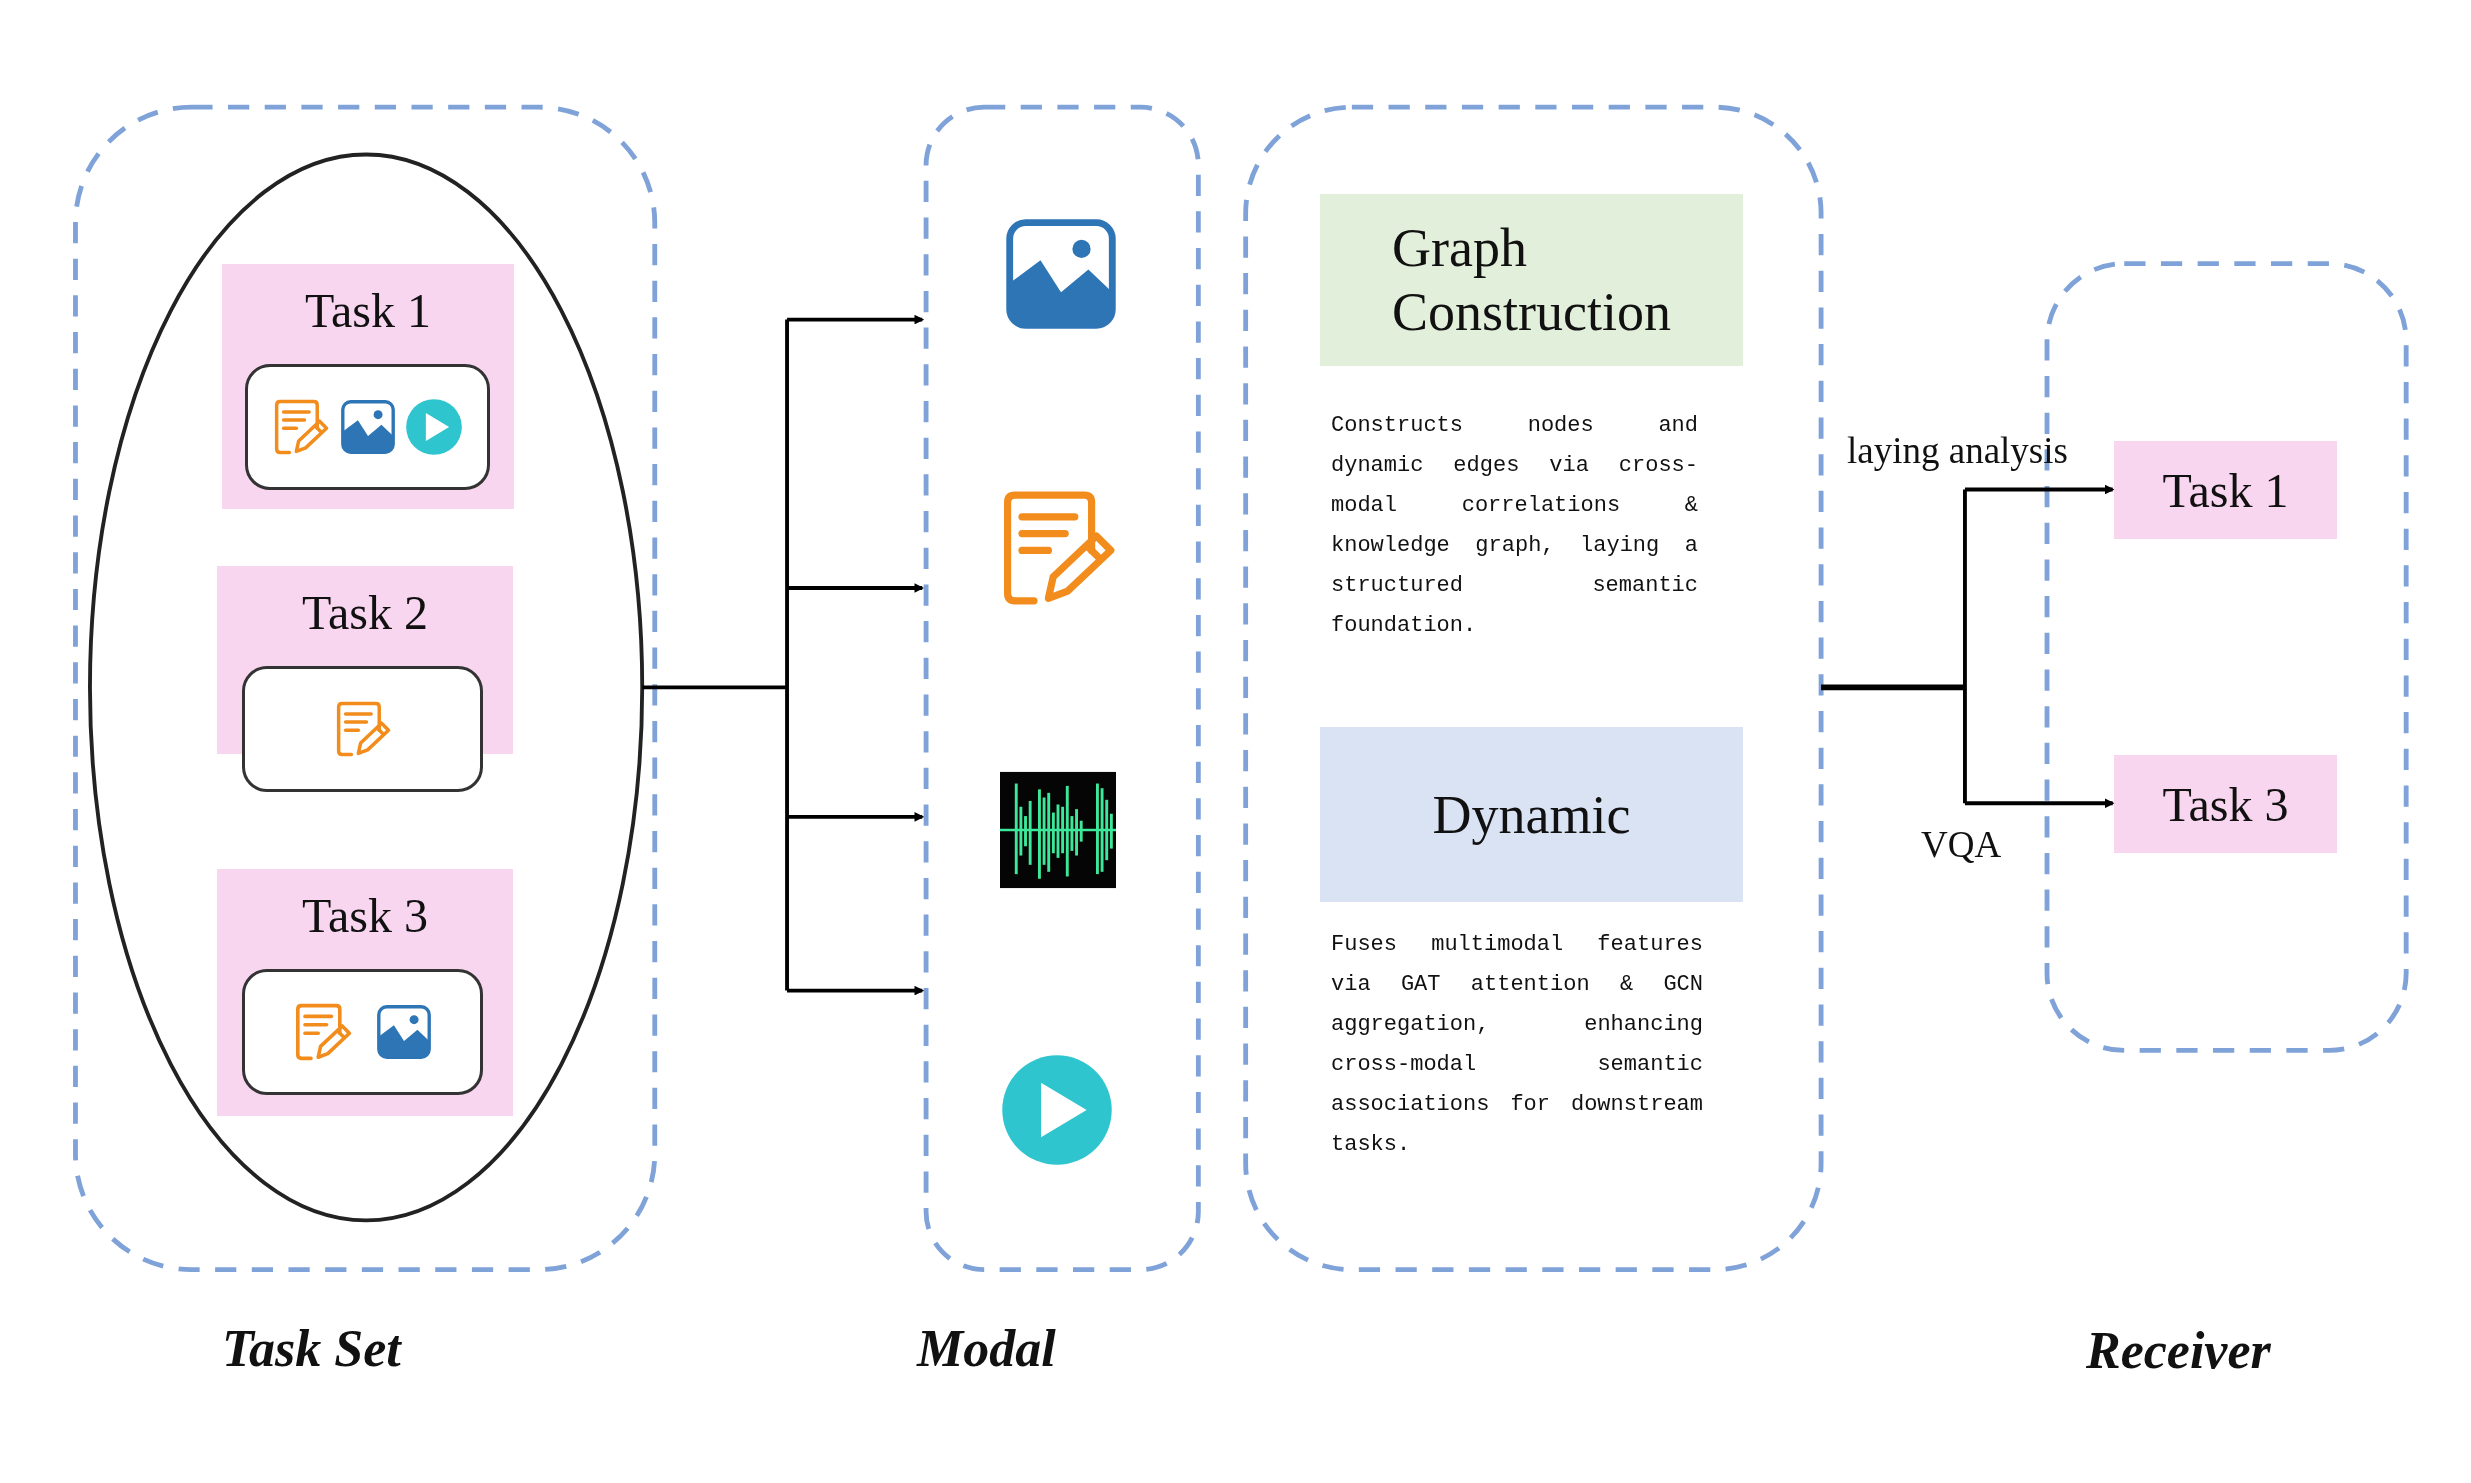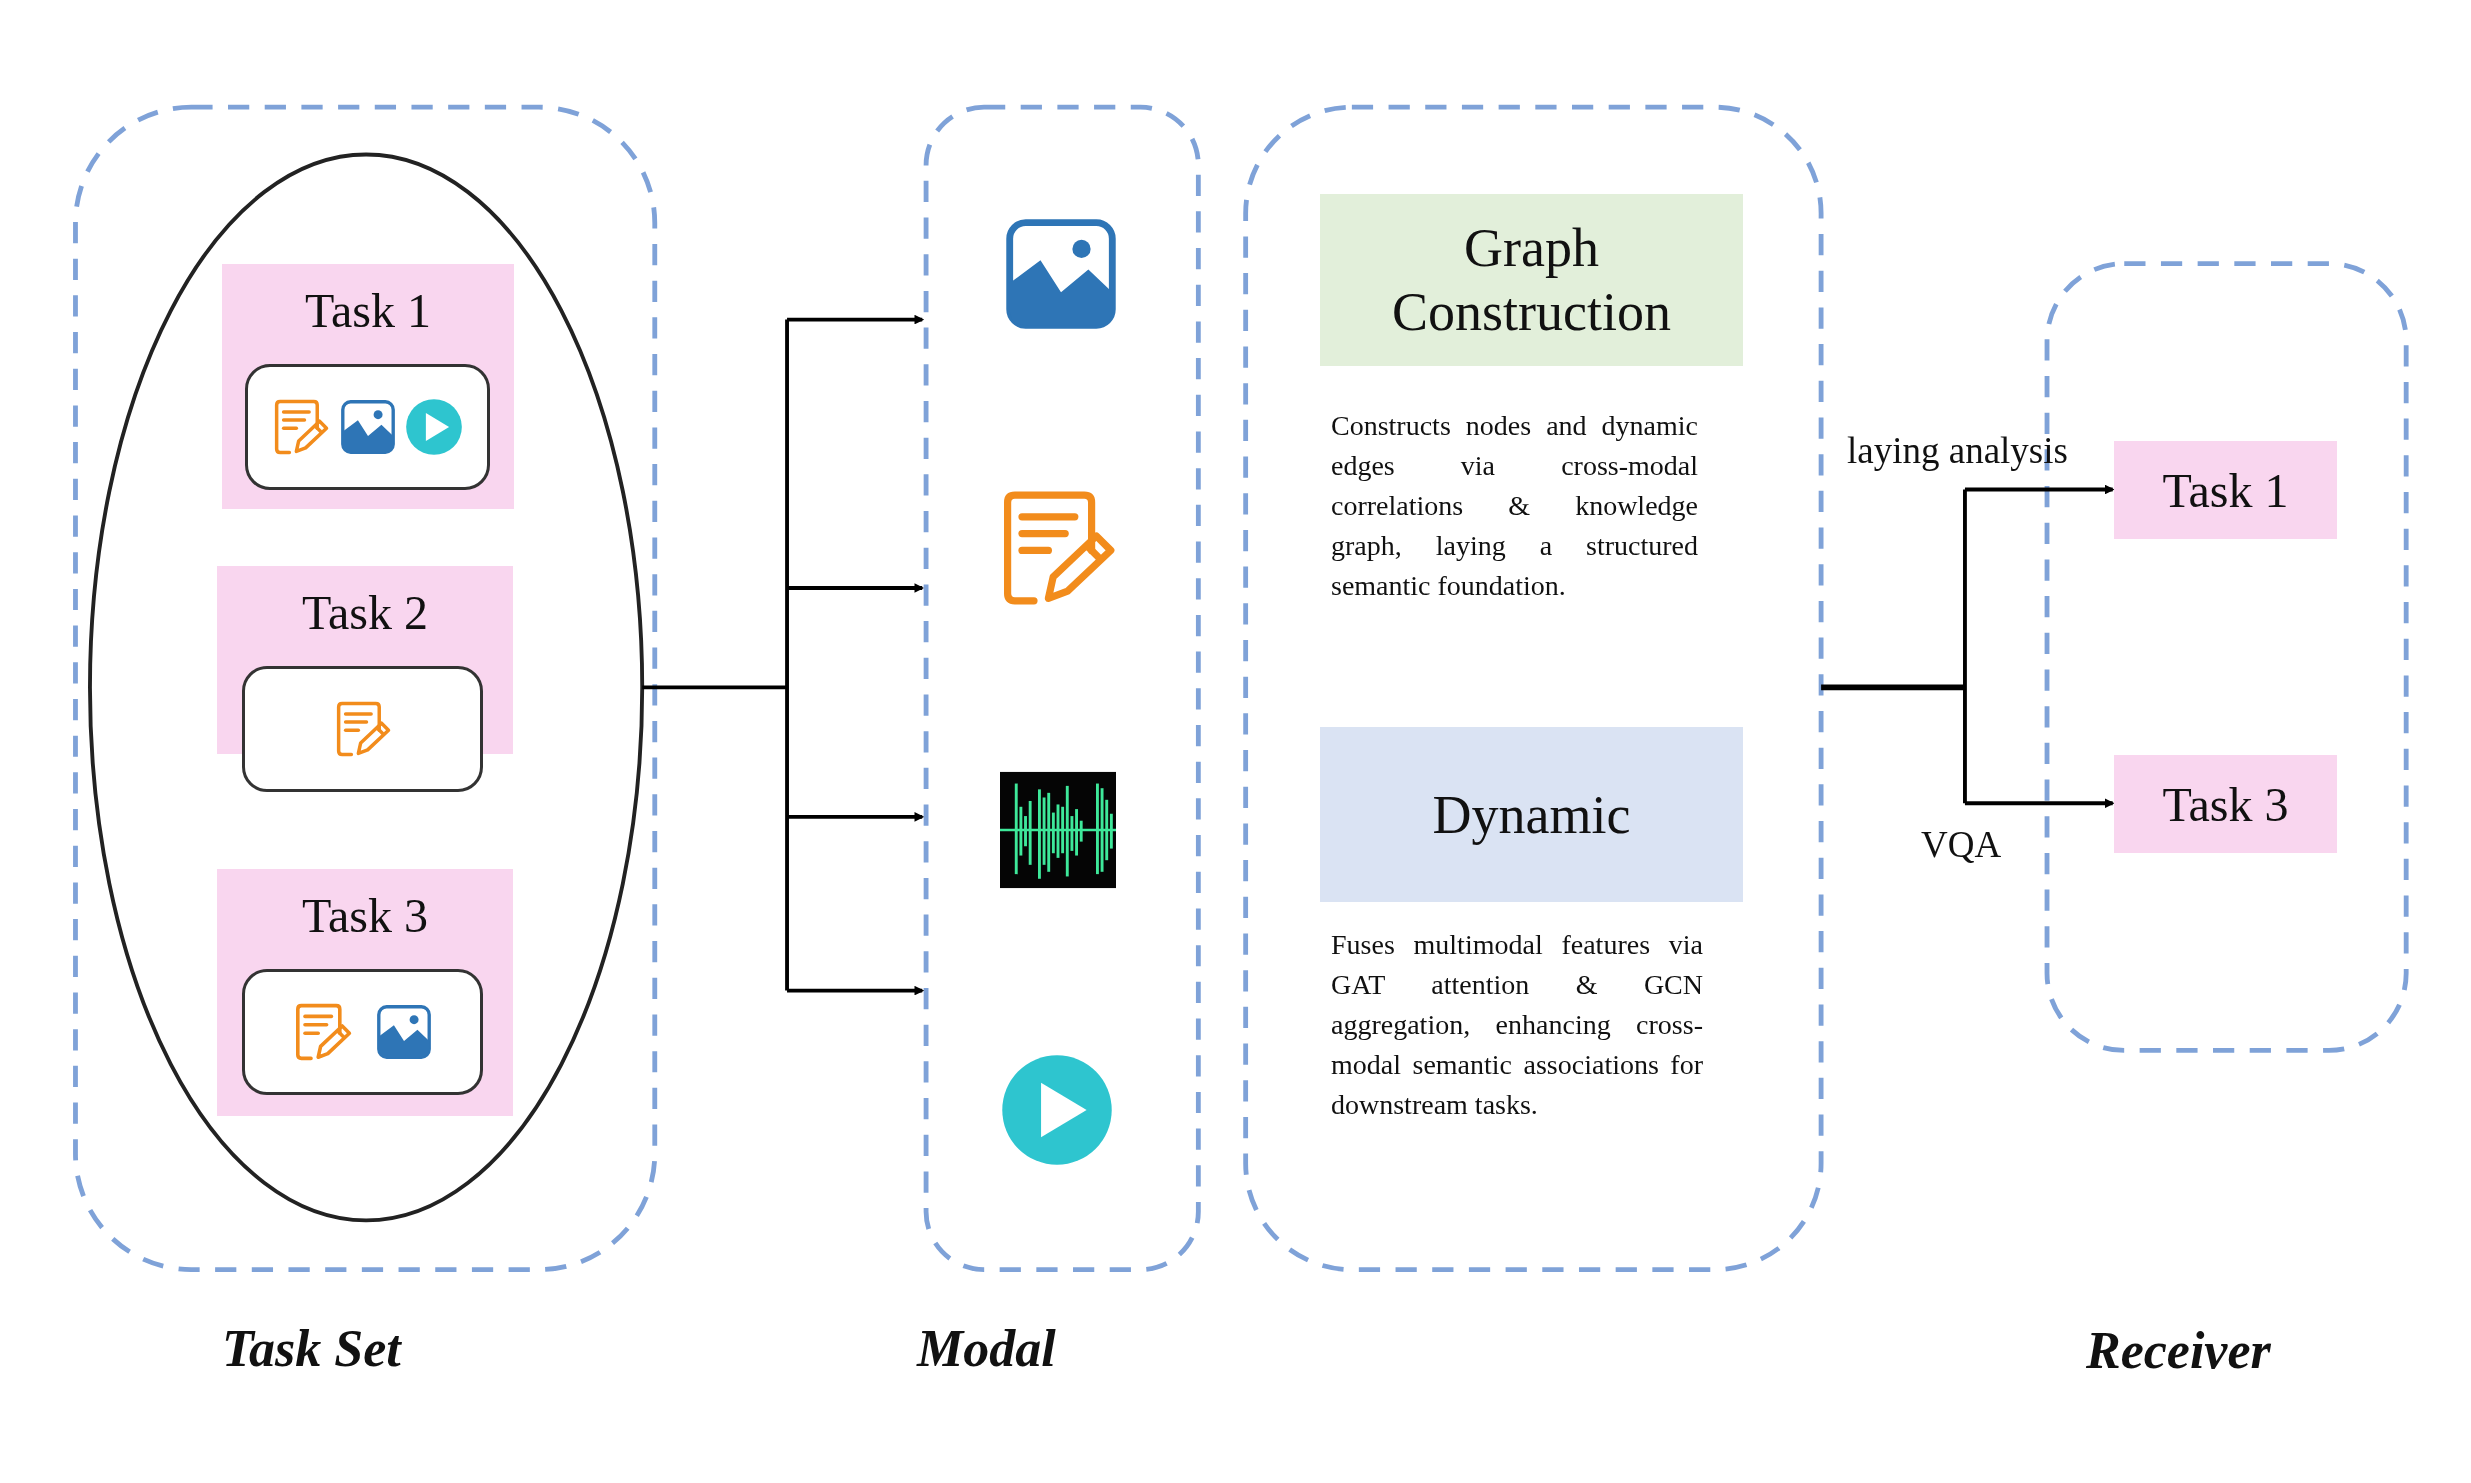--- a/index.html
+++ b/index.html
@@ -4,23 +4,23 @@
 <style>
   html, body { margin:0; padding:0; background:#ffffff; }
   body { width:2472px; height:1483px; position:relative; overflow:hidden;
          font-family:"Liberation Serif", "DejaVu Serif", serif; color:#111; }
   svg.canvas { position:absolute; left:0; top:0; }
   .abs { position:absolute; }
   .pink { background:#f9d6ef; }
   .task-title { font-size:48px; text-align:center; width:100%; }
   .inner-box { position:absolute; background:#fff; border:3.9px solid #333; border-radius:25px;
                display:flex; align-items:center; justify-content:center; gap:9.7px; box-sizing:border-box; }
-  .hdr { position:absolute; display:flex; align-items:center; justify-content:center; text-align:center;
+  .hdr { position:absolute; display:flex; align-items:center; justify-content:center; text-align:left;
          font-size:54px; line-height:64px; }
-  .desc { position:absolute; font-size:28px; line-height:40px; text-align:justify; width:367px; }
+  .desc { position:absolute; font-size:22px; line-height:40px; text-align:justify; width:367px;font-family:Liberation Mono, monospace; }
   .lbl { position:absolute; font-size:37px; }
   .foot { position:absolute; font-weight:bold; font-size:52px; text-align:left;font-style:italic; }
   .rtask { position:absolute; background:#f9d6ef; display:flex; align-items:center; justify-content:center; font-size:48px; }
 </style>
 </head>
 <body>
 
 <svg class="canvas" width="2472" height="1483" viewBox="0 0 2560 1536">
   <defs>
     <marker id="arr" markerWidth="10" markerHeight="10" refX="8" refY="5" orient="auto" markerUnits="userSpaceOnUse">

